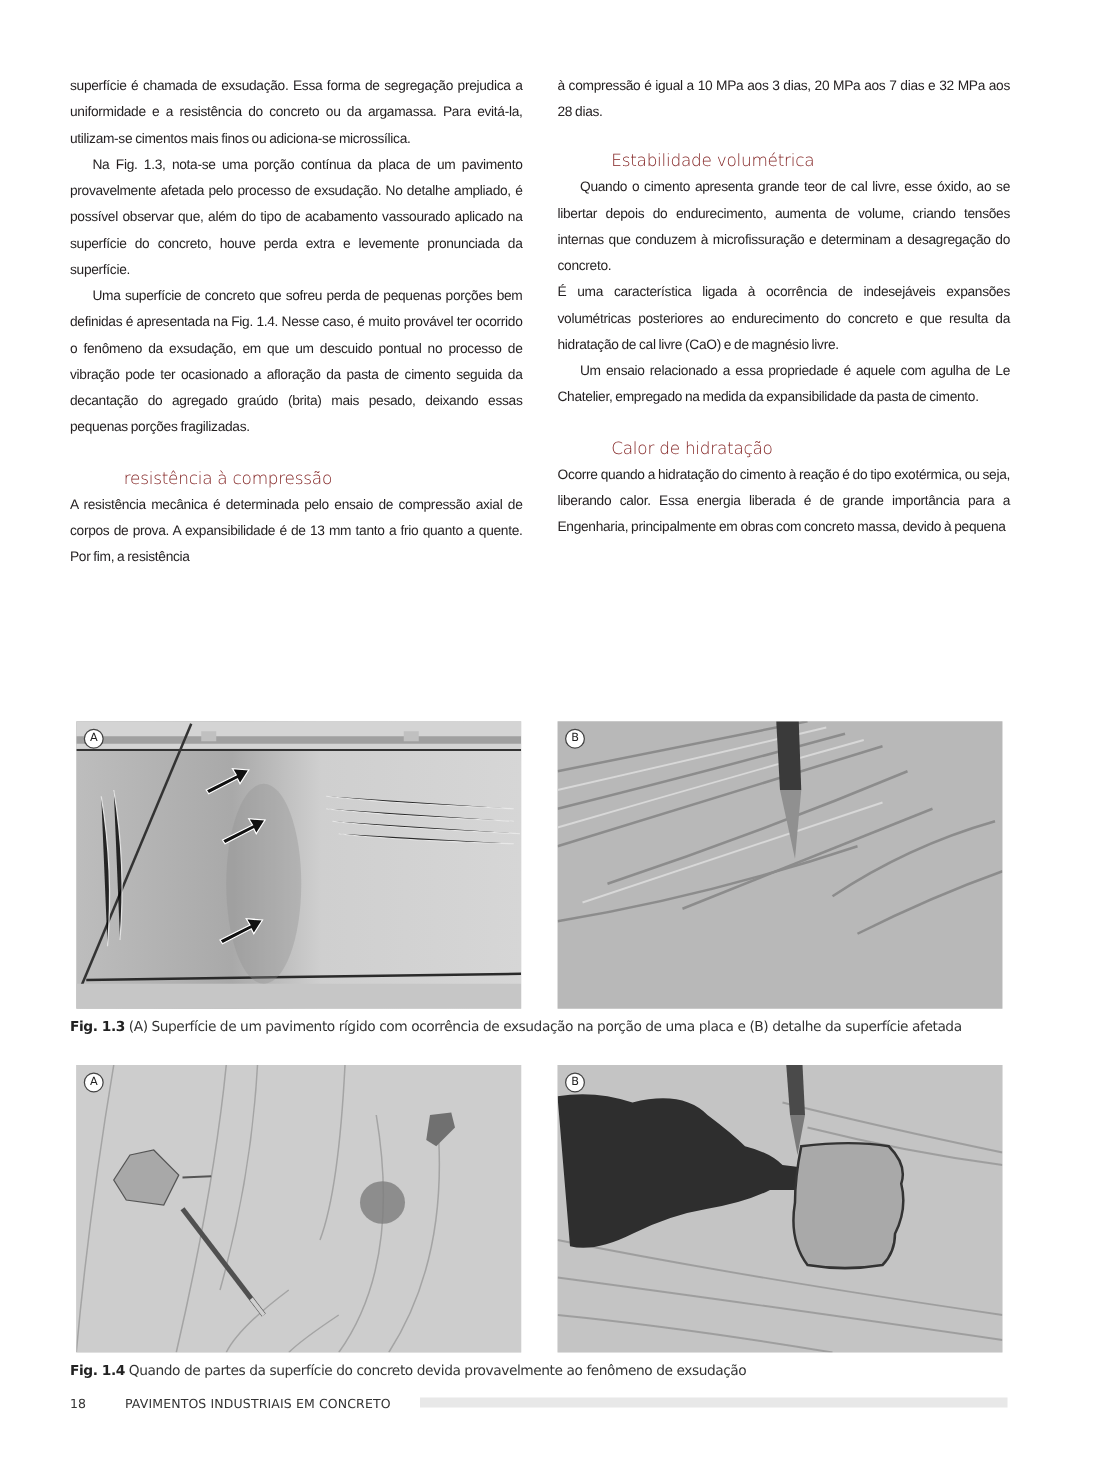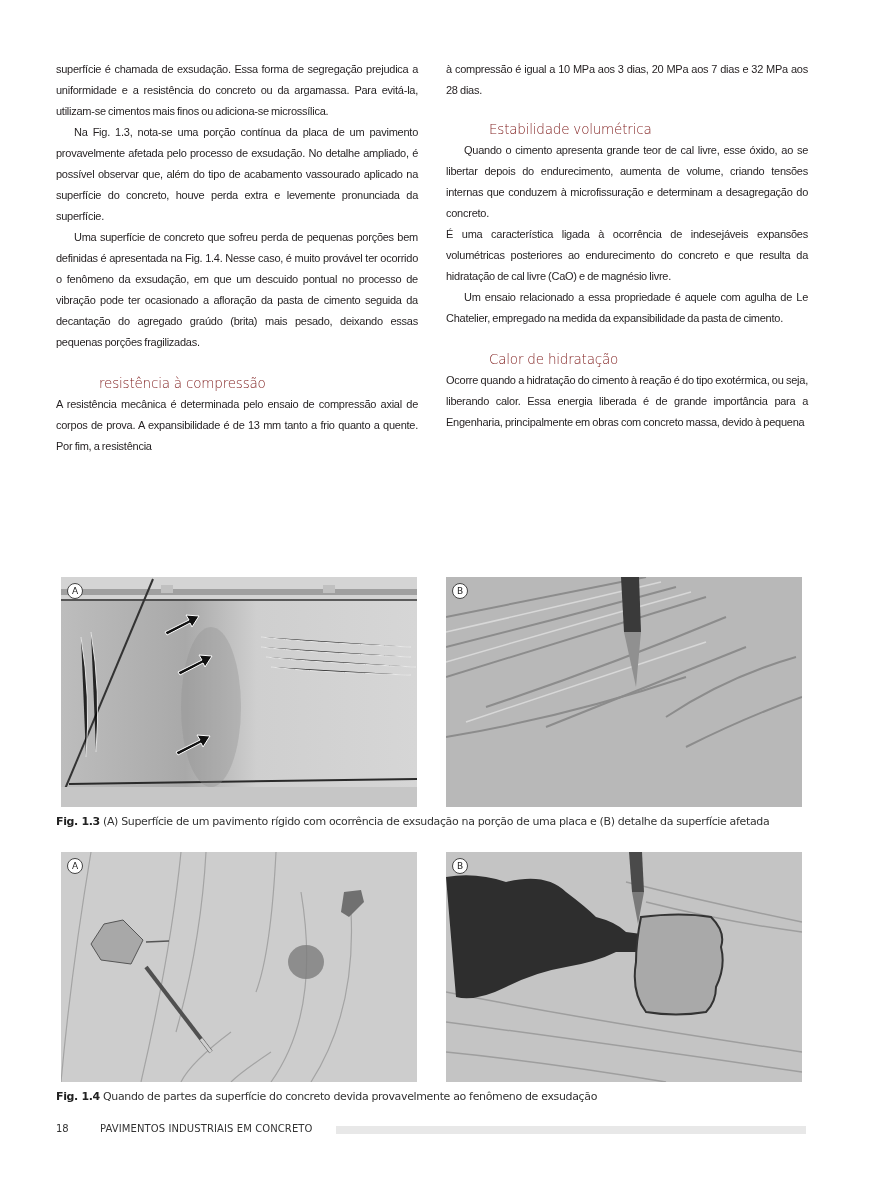--- a/index.html
+++ b/index.html
@@ -56,21 +56,21 @@
     position: absolute; left: 56px;
     font-family: "DejaVu Sans", "Liberation Sans", sans-serif;
     font-size: 11px; color: #333; letter-spacing: -0.35px;
     white-space: nowrap;
   }
   .caption b { font-weight: bold; color: #222; }
   .footer {
     position: absolute; left: 56px; top: 1118px; width: 750px; height: 16px;
     font-family: "DejaVu Sans", "Liberation Sans", sans-serif;
     font-size: 10px; color: #333;
-    display: flex; align-items: flex-end;
+    display: flex; align-items: flex-start;
   }
   .footer .page-num { width: 44px; }
   .footer .running-title { letter-spacing: 0.1px; margin-right: 23px; }
   .footer .bar { flex: 1; height: 8px; background: #e8e8e8; }
 </style>
 </head>
 <body>
 
 <div class="col col-left">
   <p class="body-text">superfície é chamada de exsudação. Essa forma de segregação prejudica a uniformidade e a resistência do concreto ou da argamassa. Para evitá-la, utilizam-se cimentos mais finos ou adiciona-se microssílica.</p>

